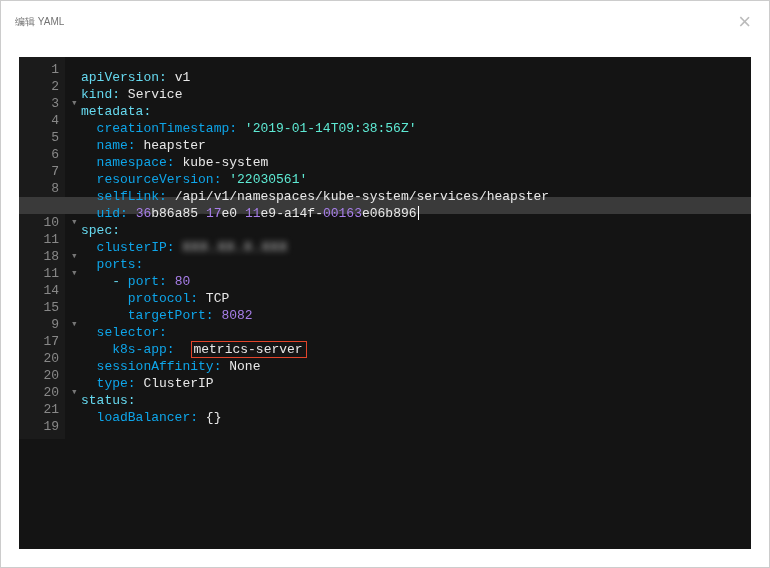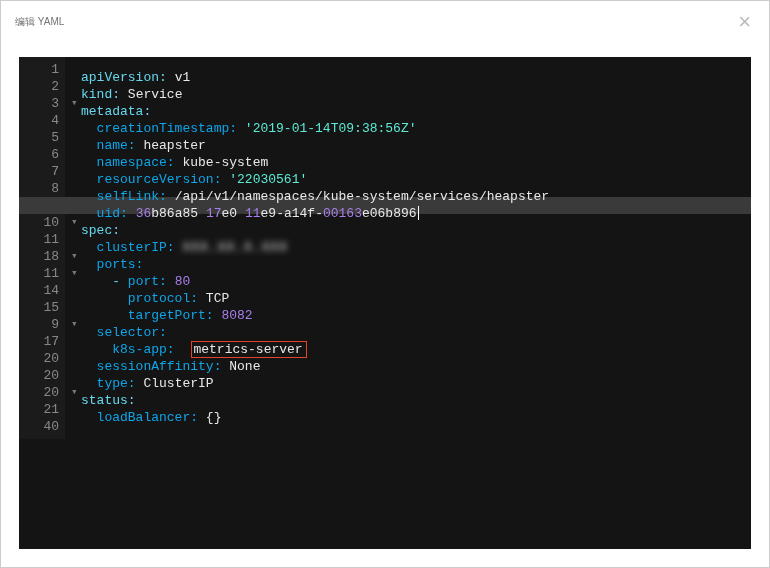--- a/index.html
+++ b/index.html
@@ -122,21 +122,21 @@
       <div class="gutter-line">18</div>
       <div class="gutter-line">11</div>
       <div class="gutter-line">14</div>
       <div class="gutter-line">15</div>
       <div class="gutter-line">9</div>
       <div class="gutter-line">17</div>
       <div class="gutter-line">20</div>
       <div class="gutter-line">20</div>
       <div class="gutter-line">20</div>
       <div class="gutter-line">21</div>
-      <div class="gutter-line">40</div>
+      <div class="gutter-line">19</div>
     </div>
   <div class="hl-line" style="top: 140px; position: absolute; left: 0px; right: 0px;"></div>
     <div class="code"><div class="code-line"><span class="k-key">apiVersion:</span><span> </span><span class="k-val">v1</span></div><div class="code-line"><span class="k-key">kind:</span><span> </span><span class="k-val">Service</span></div><div class="code-line"><span class="k-key">metadata:</span></div><div class="code-line"><span>  </span><span class="k-sub">creationTimestamp:</span><span> </span><span class="k-str">'2019-01-14T09:38:56Z'</span></div><div class="code-line"><span>  </span><span class="k-sub">name:</span><span> </span><span class="k-val">heapster</span></div><div class="code-line"><span>  </span><span class="k-sub">namespace:</span><span> </span><span class="k-val">kube-system</span></div><div class="code-line"><span>  </span><span class="k-sub">resourceVersion:</span><span> </span><span class="k-str">'22030561'</span></div><div class="code-line"><span>  </span><span class="k-sub">selfLink:</span><span> </span><span class="k-val">/api/v1/namespaces/kube-system/services/heapster</span></div><div class="code-line"><span>  </span><span class="k-sub">uid:</span><span> </span><span class="k-uid1">36</span><span class="k-uid2">b86a85</span><span>-</span><span class="k-uid1">17</span><span class="k-uid2">e0</span><span>-</span><span class="k-uid1">11</span><span class="k-uid2">e9</span><span class="k-uid2">-a14f-</span><span class="k-uid1">00163</span><span class="k-uid2">e06</span><span class="k-uid2">b896</span><span class="cursor"></span></div><div class="code-line"><span class="k-key">spec:</span></div><div class="code-line"><span>  </span><span class="k-sub">clusterIP:</span><span> </span><span class="k-val blur">XXX.XX.X.XXX</span></div><div class="code-line"><span>  </span><span class="k-sub">ports:</span></div><div class="code-line"><span>    </span><span class="k-dash">-</span><span> </span><span class="k-sub">port:</span><span> </span><span class="k-num">80</span></div><div class="code-line"><span>      </span><span class="k-sub">protocol:</span><span> </span><span class="k-val">TCP</span></div><div class="code-line"><span>      </span><span class="k-sub">targetPort:</span><span> </span><span class="k-num">8082</span></div><div class="code-line"><span>  </span><span class="k-sub">selector:</span></div><div class="code-line"><span>    </span><span class="k-sub">k8s-app:</span><span> </span><span class="k-val boxed">metrics-server</span></div><div class="code-line"><span>  </span><span class="k-sub">sessionAffinity:</span><span> </span><span class="k-val">None</span></div><div class="code-line"><span>  </span><span class="k-sub">type:</span><span> </span><span class="k-val">ClusterIP</span></div><div class="code-line"><span class="k-key">status:</span></div><div class="code-line"><span>  </span><span class="k-sub">loadBalancer:</span><span class="k-val"> {}</span></div><div class="code-line"></div></div>
 <div class="fold-mark" style="top: 38px;">▾</div>
     <div class="fold-mark" style="top: 157px;">▾</div>
     <div class="fold-mark" style="top: 191px;">▾</div>
     <div class="fold-mark" style="top: 208px;">▾</div>
     <div class="fold-mark" style="top: 259px;">▾</div>
     <div class="fold-mark" style="top: 327px;">▾</div>
   </div>

